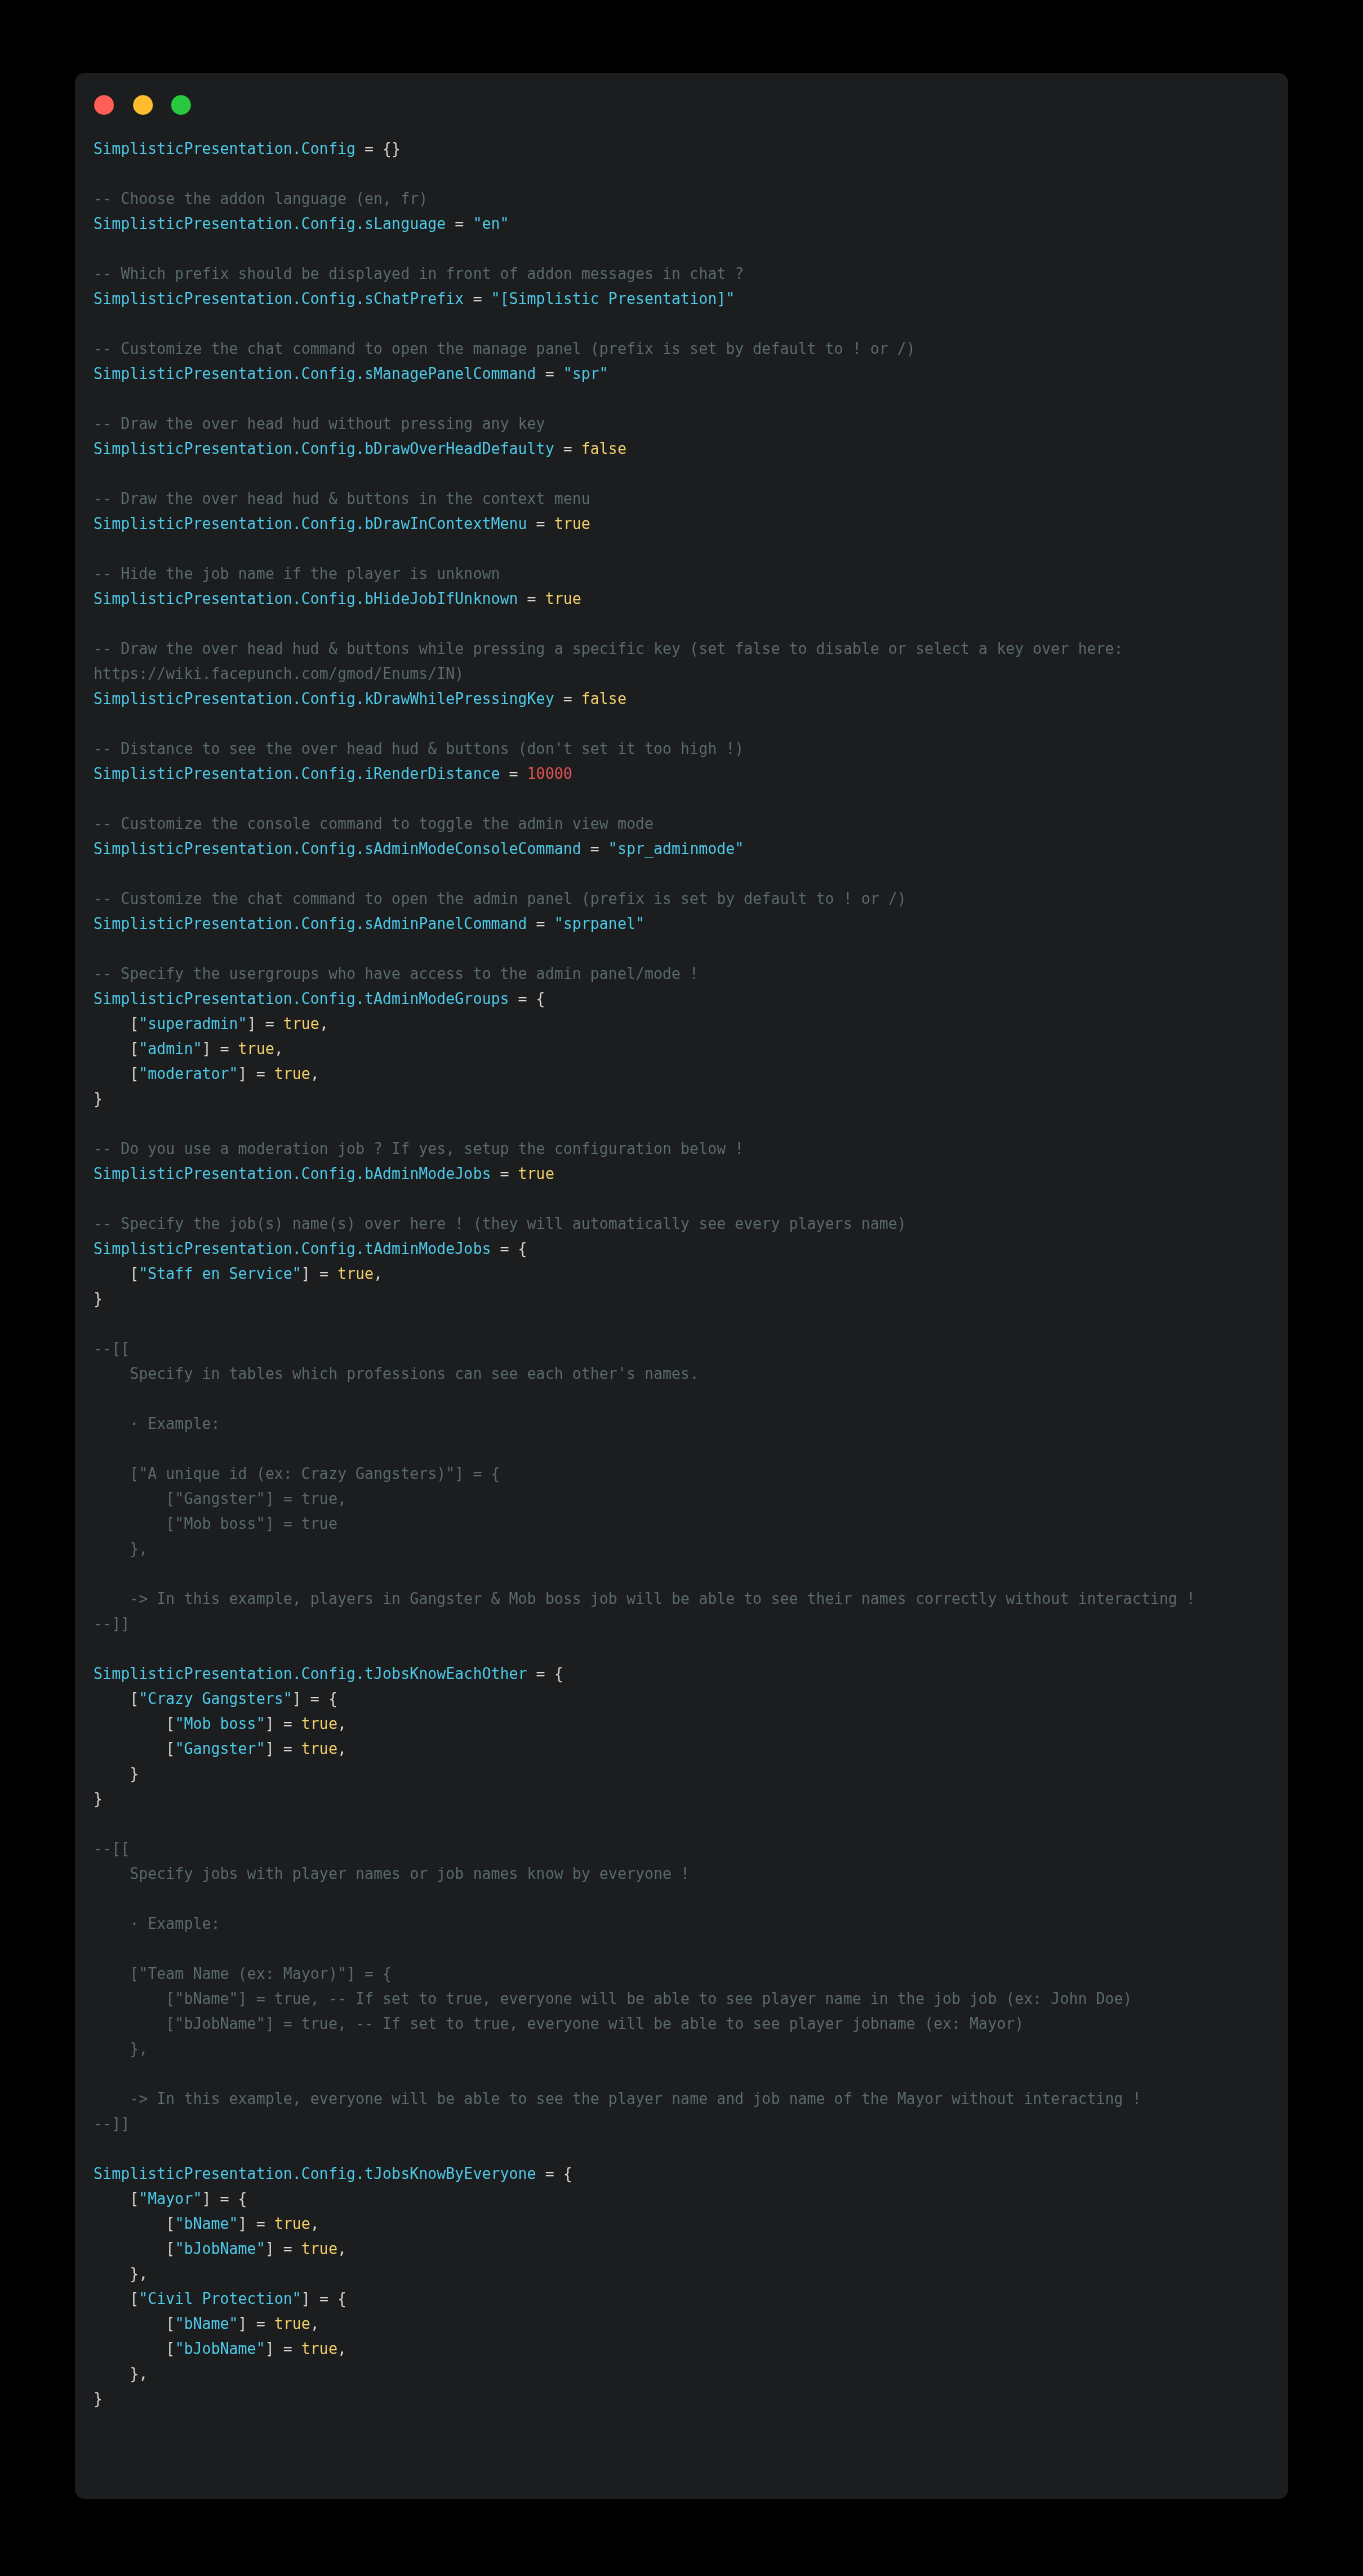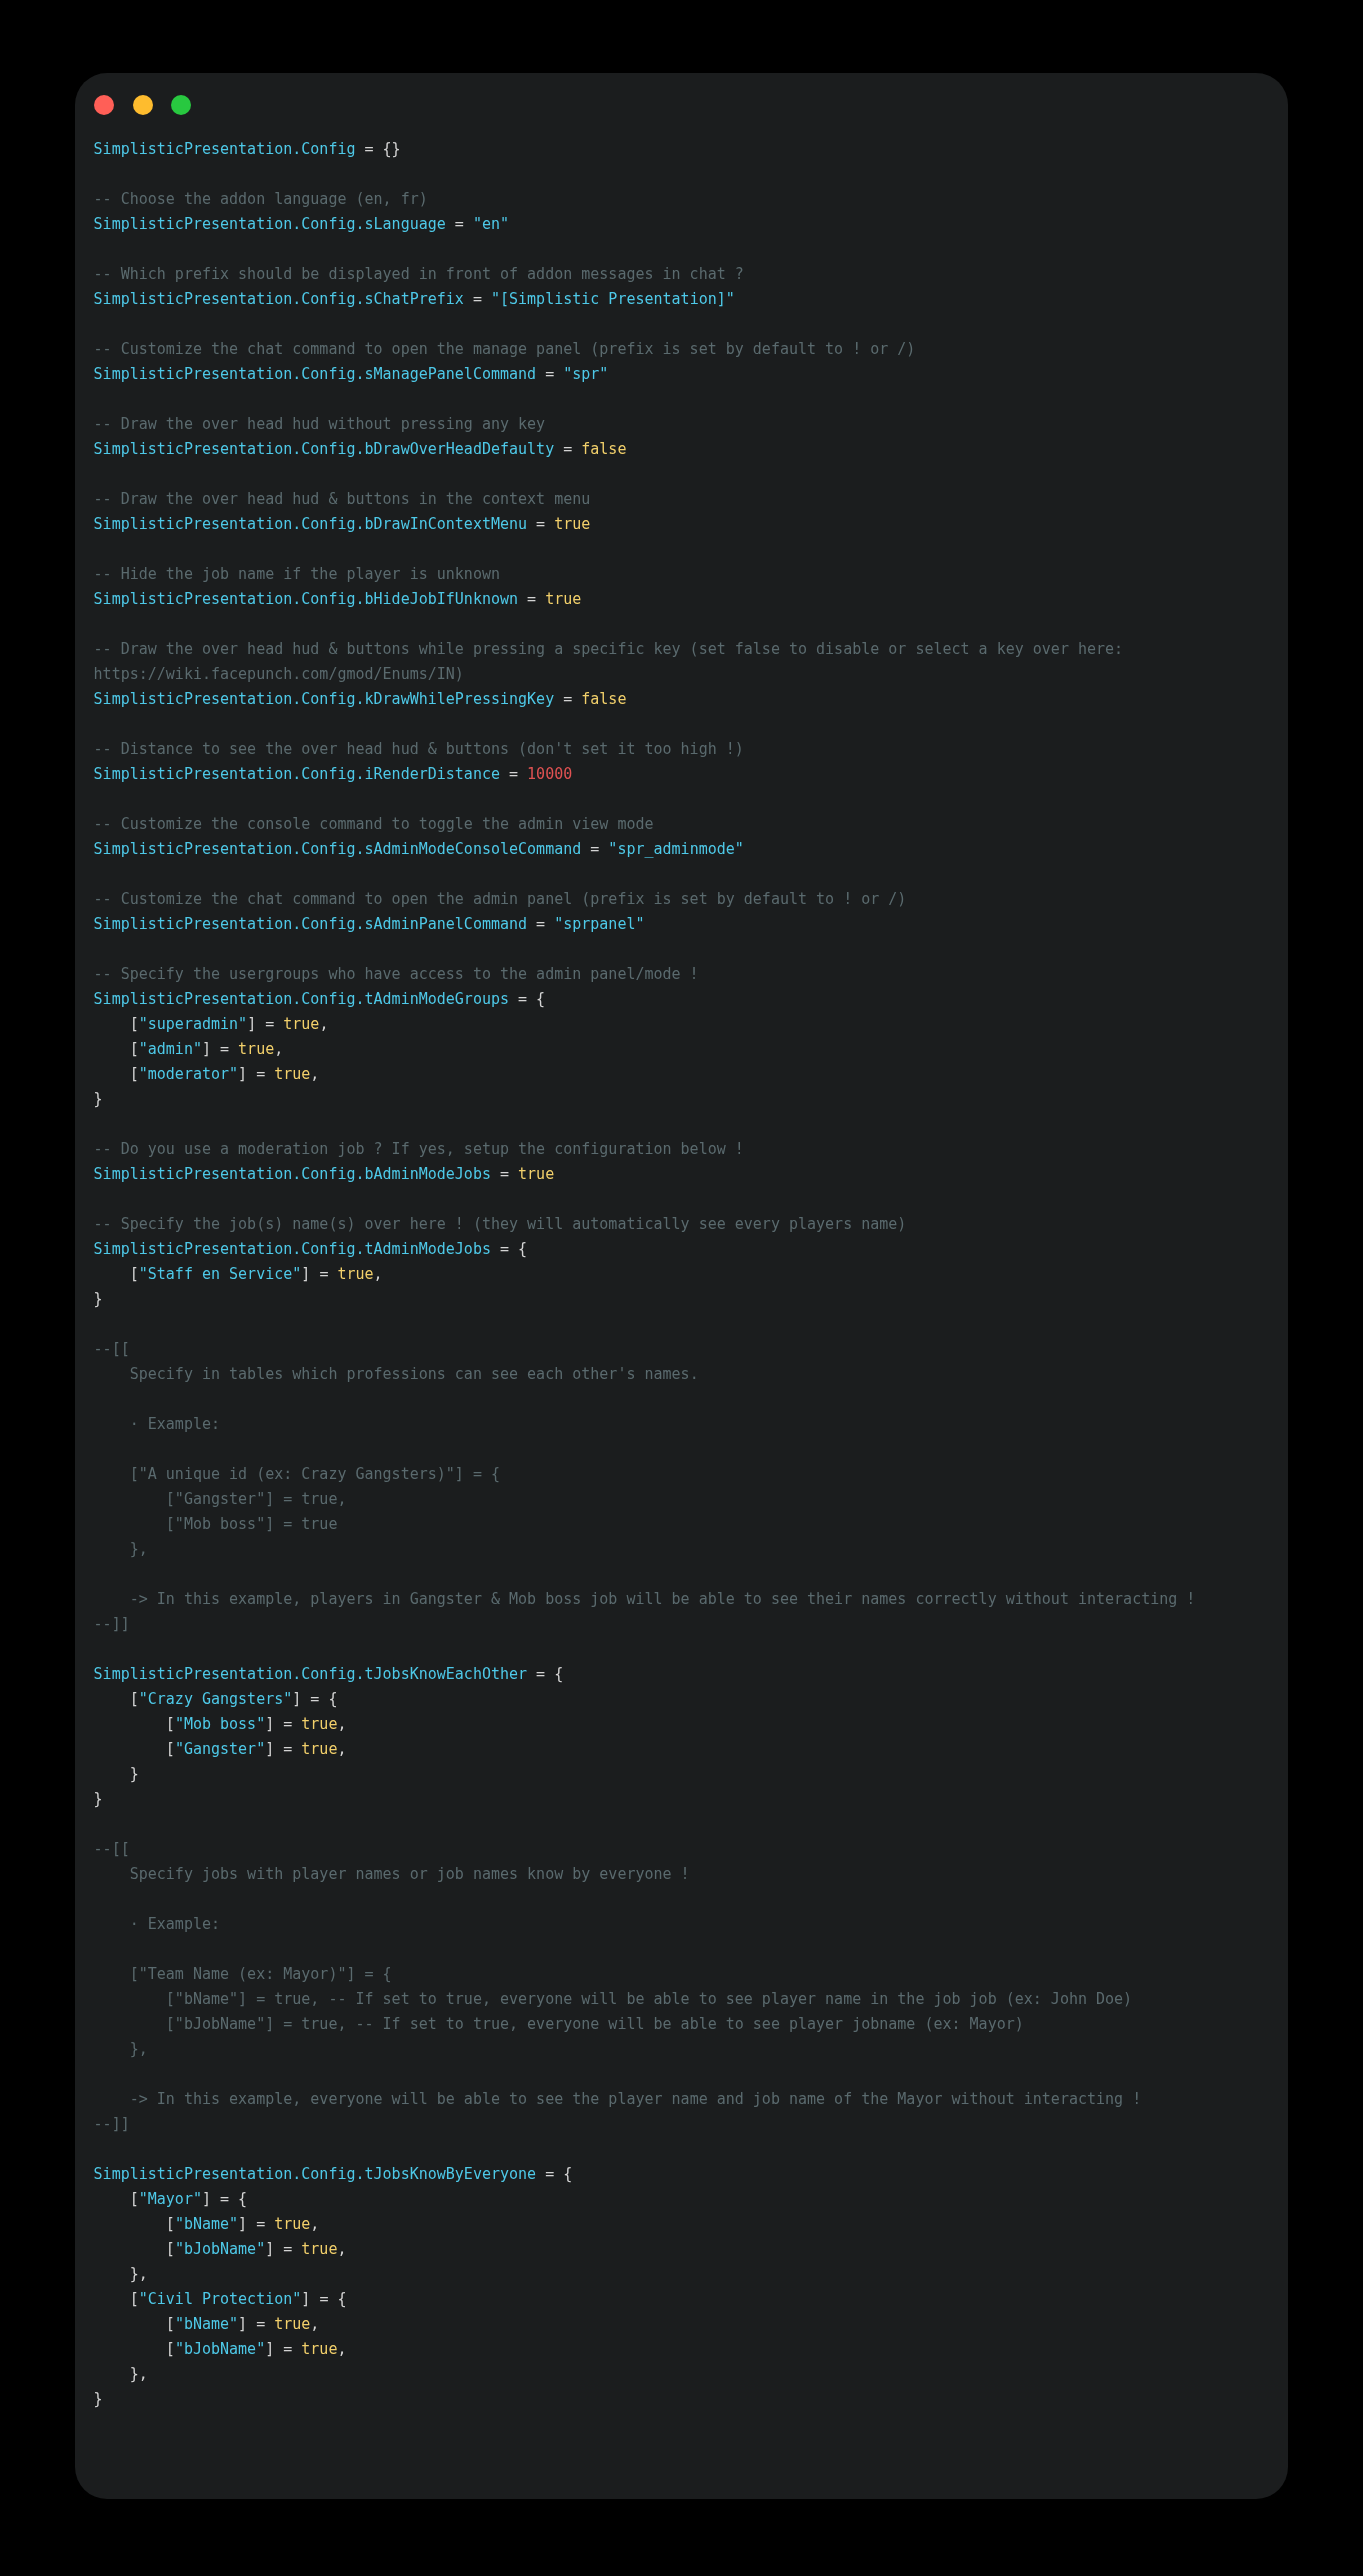--- a/index.html
+++ b/index.html
@@ -22,21 +22,21 @@
   }
 
   
   .code-window {
     position: absolute;
     left: 75px;
     top: 73px;
     width: 1213px;
     min-height: 2426px;
     background: #1b1d1e;
-    border-radius: 32px;
+    border-radius: 9px;
     box-sizing: border-box;
     padding: 0;
     overflow: hidden;
   }
 
   .titlebar {
     height: 64px;
     display: flex;
     align-items: center;
     padding-left: 19.3px;

